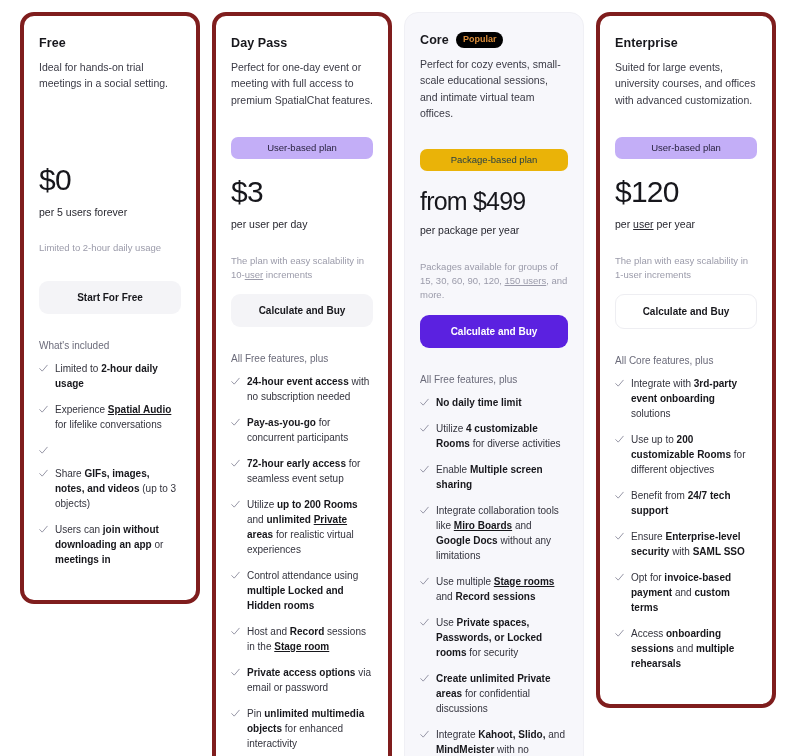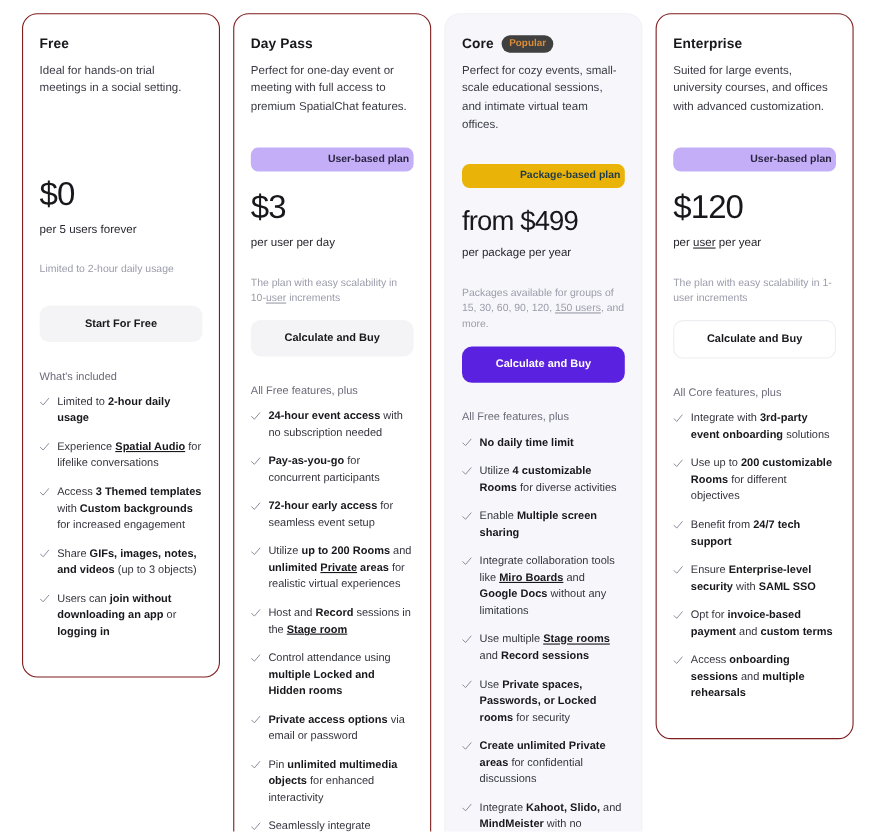--- a/index.html
+++ b/index.html
@@ -14,21 +14,21 @@
   .pricing-wrap {
     display: flex;
     align-items: flex-start;
     gap: 0;
     padding: 12px 20px;
     width: 800px;
   }
   .card {
     width: 180px;
     background: #ffffff;
-    border: 1px solid #7f1d1d;
+    border: 4px solid #7f1d1d;
     border-radius: 14px;
     padding: 18px 15px 22px 15px;
     margin-right: 12px;
     position: relative;
   }
   .card:last-child { margin-right: 0; }
   .card.highlight {
     background: #f7f7fb;
     border: 1px solid #f0f0f5;
   }
@@ -40,40 +40,40 @@
     margin-bottom: 7px;
     min-height: 18px;
   }
   .plan-name {
     font-size: 12.5px;
     font-weight: bold;
     color: #17171c;
     letter-spacing: 0.1px;
   }
   .badge-popular {
-    background: #404040;
+    background: #000000;
     color: #d98c3a;
     font-size: 9px;
     font-weight: bold;
     padding: 2px 7px;
     border-radius: 9px;
     line-height: 1.3;
   }
   .plan-desc {
     font-size: 10.5px;
     line-height: 1.55;
     color: #3a3a45;
     margin: 0 0 10px 0;
     min-height: 50px;
   }
   .plan-type {
     border-radius: 7px;
-    text-align: right;
+    text-align: center;
     font-size: 9.5px;
-    font-weight: bold;
+    font-weight: normal;
     padding: 5px 4px;
     margin-bottom: 10px;
     line-height: 1.3;
     margin-top: 28px;
   }
   .plan-type.user { background: #c3aef7; color: #2a2340; }
   .plan-type.package { background: #eab308; color: #1e3a48; }
   .plan-type.empty { visibility: hidden; }
 
   .price-block { margin-top: 16px; }
@@ -178,37 +178,36 @@
             </svg>
           </span>
           <span class="feat-text">Experience <b><u>Spatial Audio</u></b> for lifelike conversations</span>
         </li>
         <li class="feat-item">
           <span class="check">
             <svg viewBox="0 0 12 12" width="9" height="9" aria-hidden="true">
               <path d="M1 6.2 L4.3 9.5 L11 1.6" fill="none" stroke="currentColor" stroke-width="1.2" stroke-linecap="round" stroke-linejoin="round"></path>
             </svg>
           </span>
-          <span class="feat-text">Access <b>3 Themed templates</b> with <b>Custom backgrounds</b> for increased engagement</span>
         </li>
         <li class="feat-item">
           <span class="check">
             <svg viewBox="0 0 12 12" width="9" height="9" aria-hidden="true">
               <path d="M1 6.2 L4.3 9.5 L11 1.6" fill="none" stroke="currentColor" stroke-width="1.2" stroke-linecap="round" stroke-linejoin="round"></path>
             </svg>
           </span>
           <span class="feat-text">Share <b>GIFs, images, notes, and videos</b> (up to 3 objects)</span>
         </li>
         <li class="feat-item">
           <span class="check">
             <svg viewBox="0 0 12 12" width="9" height="9" aria-hidden="true">
               <path d="M1 6.2 L4.3 9.5 L11 1.6" fill="none" stroke="currentColor" stroke-width="1.2" stroke-linecap="round" stroke-linejoin="round"></path>
             </svg>
           </span>
-          <span class="feat-text">Users can <b>join without downloading an app</b> or <b>logging in</b></span>
+          <span class="feat-text">Users can <b>join without downloading an app</b> or <b>meetings in</b></span>
         </li>
       </ul>
     </div>
     <div class="card">
       <div class="card-head">
         <div class="plan-name">Day Pass</div>
       </div>
       <p class="plan-desc">Perfect for one-day event or meeting with full access to premium SpatialChat features.</p>
       <div class="plan-type user">User-based plan</div>
       <div class="price-block">
@@ -250,29 +249,29 @@
             </svg>
           </span>
           <span class="feat-text">Utilize <b>up to 200 Rooms</b> and <b>unlimited <u>Private</u> areas</b> for realistic virtual experiences</span>
         </li>
         <li class="feat-item">
           <span class="check">
             <svg viewBox="0 0 12 12" width="9" height="9" aria-hidden="true">
               <path d="M1 6.2 L4.3 9.5 L11 1.6" fill="none" stroke="currentColor" stroke-width="1.2" stroke-linecap="round" stroke-linejoin="round"></path>
             </svg>
           </span>
+          <span class="feat-text">Control attendance using <b>multiple Locked and Hidden rooms</b></span>
+        </li>
+        <li class="feat-item">
+          <span class="check">
+            <svg viewBox="0 0 12 12" width="9" height="9" aria-hidden="true">
+              <path d="M1 6.2 L4.3 9.5 L11 1.6" fill="none" stroke="currentColor" stroke-width="1.2" stroke-linecap="round" stroke-linejoin="round"></path>
+            </svg>
+          </span>
           <span class="feat-text">Host and <b>Record</b> sessions in the <b><u>Stage room</u></b></span>
-        </li>
-        <li class="feat-item">
-          <span class="check">
-            <svg viewBox="0 0 12 12" width="9" height="9" aria-hidden="true">
-              <path d="M1 6.2 L4.3 9.5 L11 1.6" fill="none" stroke="currentColor" stroke-width="1.2" stroke-linecap="round" stroke-linejoin="round"></path>
-            </svg>
-          </span>
-          <span class="feat-text">Control attendance using <b>multiple Locked and Hidden rooms</b></span>
         </li>
         <li class="feat-item">
           <span class="check">
             <svg viewBox="0 0 12 12" width="9" height="9" aria-hidden="true">
               <path d="M1 6.2 L4.3 9.5 L11 1.6" fill="none" stroke="currentColor" stroke-width="1.2" stroke-linecap="round" stroke-linejoin="round"></path>
             </svg>
           </span>
           <span class="feat-text"><b>Private access options</b> via email or password</span>
         </li>
         <li class="feat-item">

